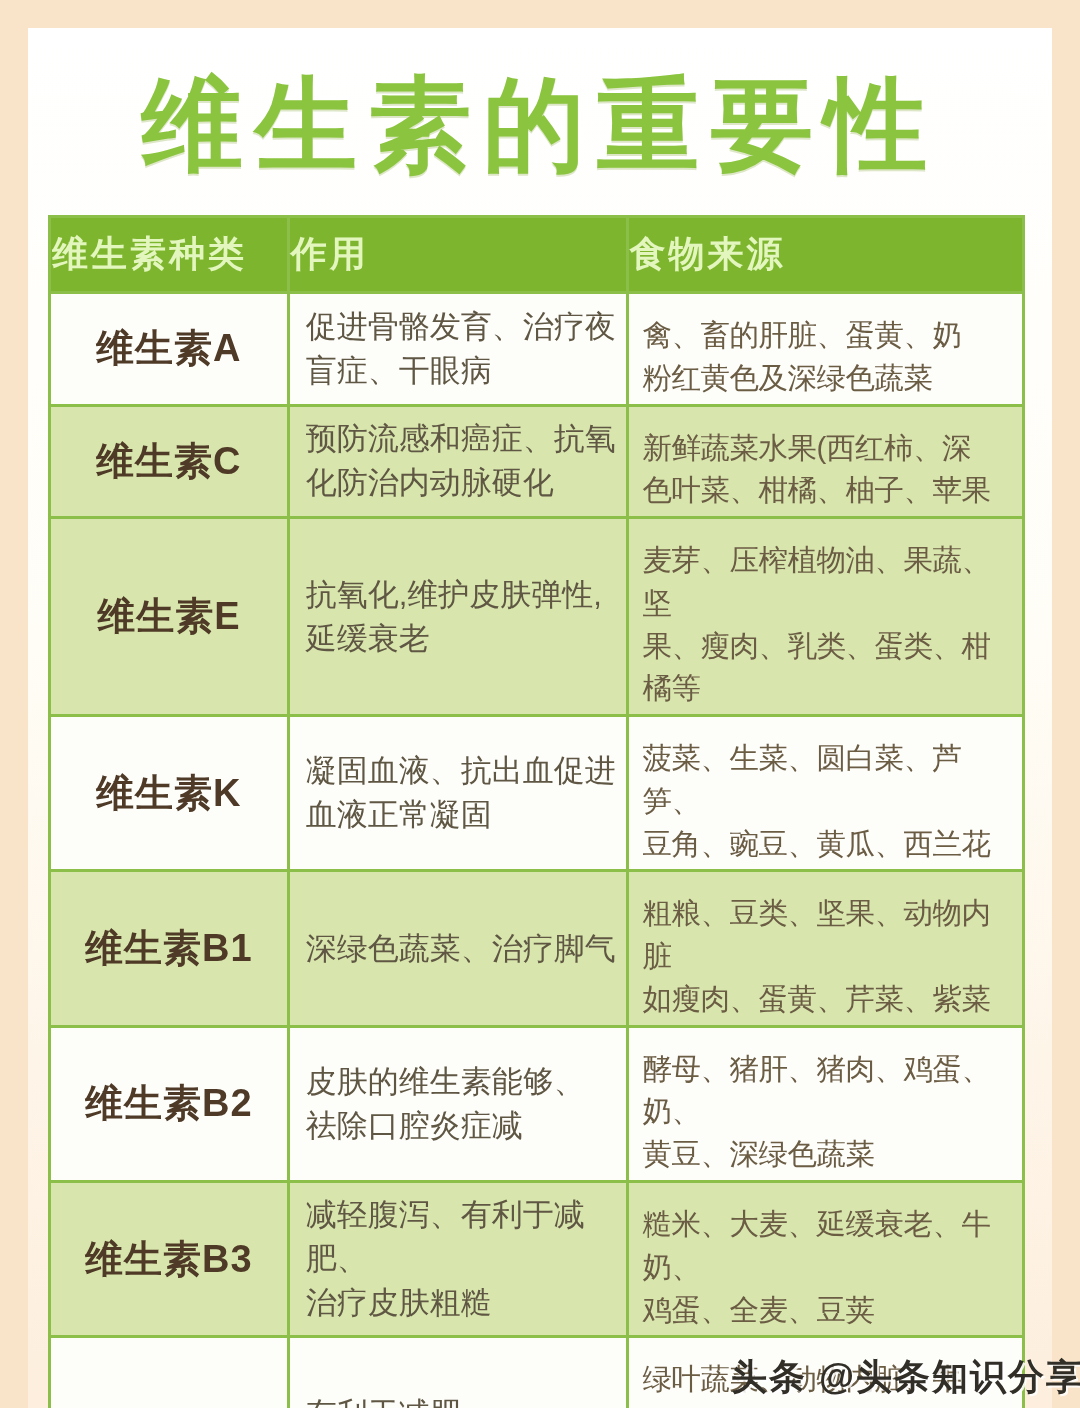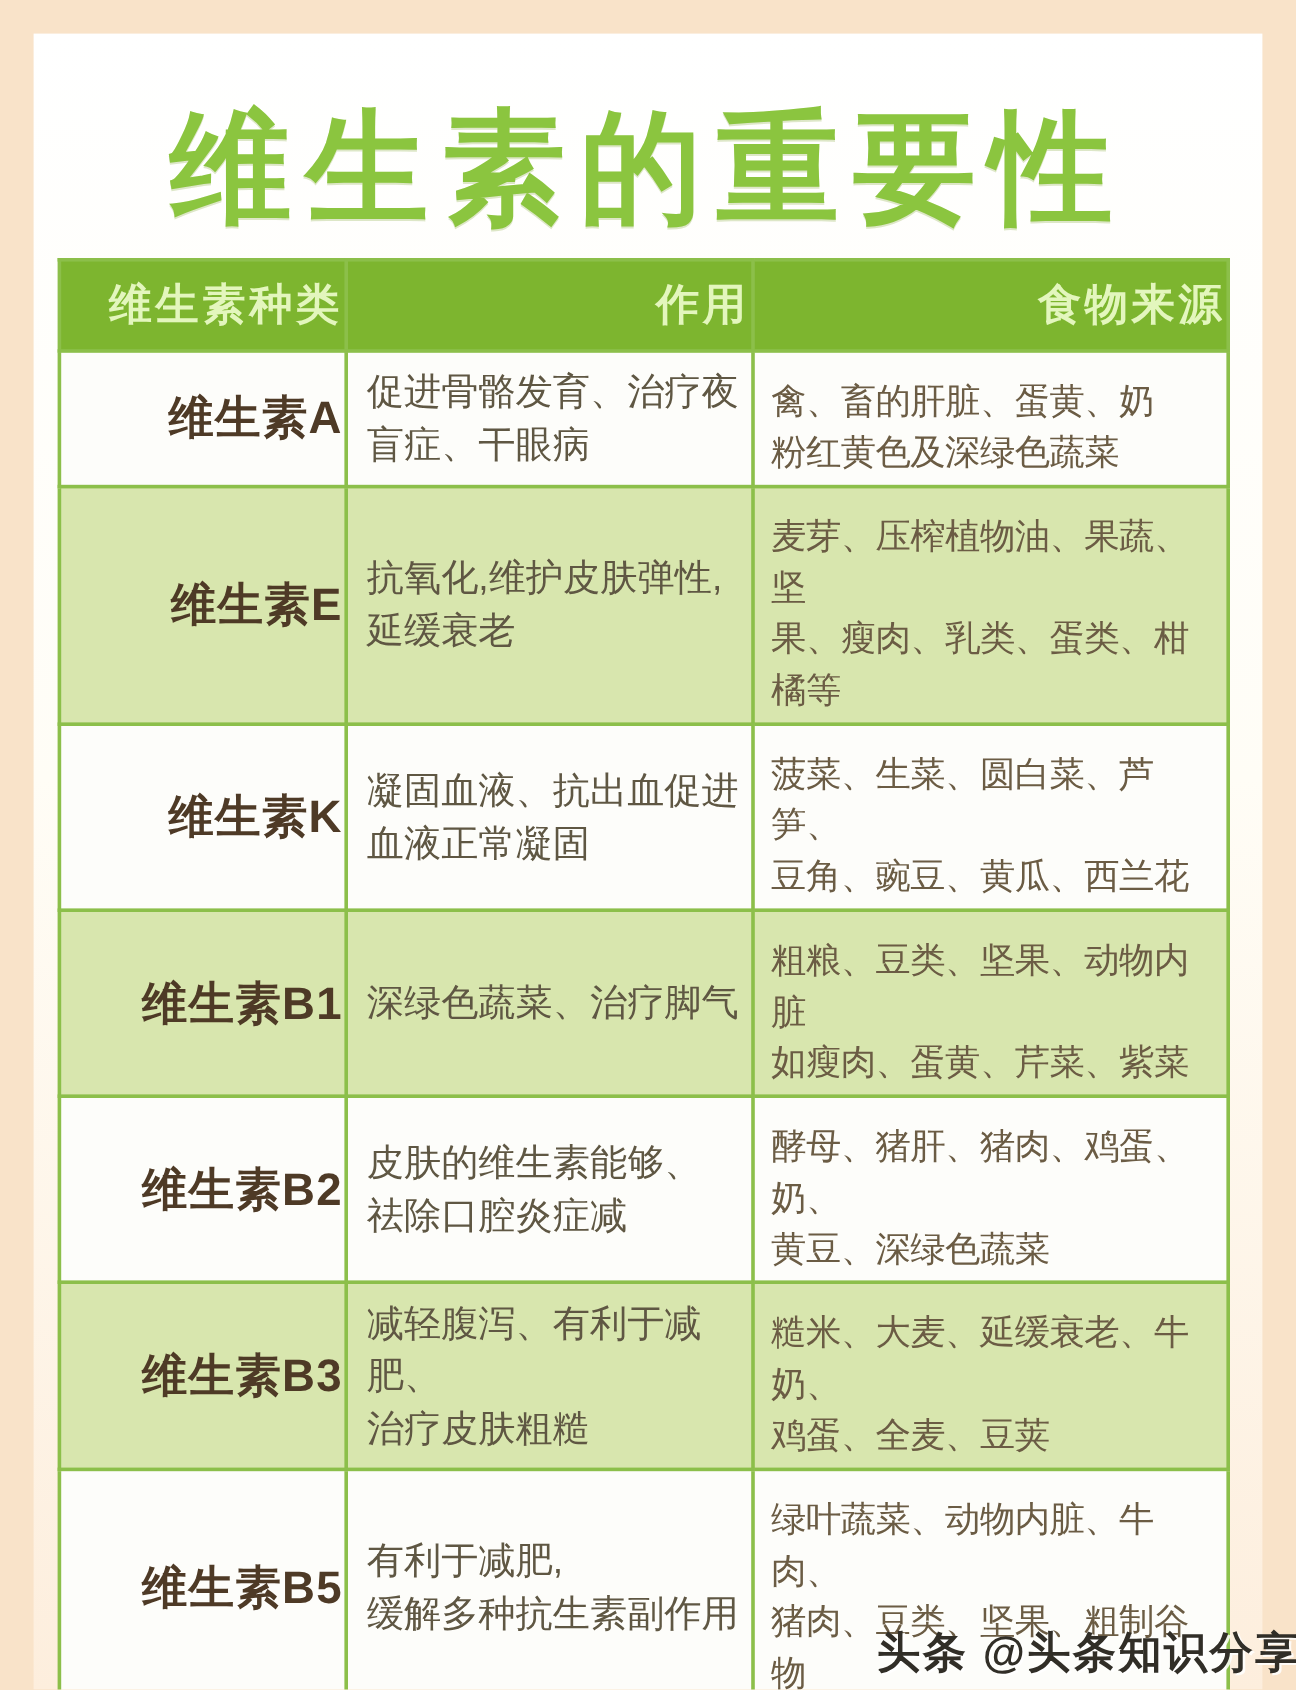--- a/index.html
+++ b/index.html
@@ -7,21 +7,21 @@
     width:1080px;height:1408px;
     background:#f9e3c9;
     font-family:"Liberation Sans","DejaVu Sans",sans-serif;
     position:relative;overflow:hidden;
   }
   .panel{
     position:absolute;left:28px;top:28px;right:28px;bottom:0;
     background:linear-gradient(180deg,#ffffff 0%,#fffdf6 45%,#fdeedd 100%);
   }
   .page-title{
-    margin:15px;
+    margin:0;
     padding-top:30px;
     text-align:center;
     font-size:102px;
     font-weight:800;
     letter-spacing:12px;
     color:#8bc53f;
     text-shadow:0 2px 0 rgba(120,160,40,.25);
     white-space:nowrap;
   }
   table.vit{
@@ -38,27 +38,27 @@
     vertical-align:middle;
     box-sizing:border-box;
   }
   tr.head th{
     height:76px;
     background:#7db52f;
     color:#e3f6bd;
     font-size:36px;
     font-weight:700;
     letter-spacing:3px;
-    text-align:right;
+    text-align:left;
   }
   tr.row{height:97px;}
   tr.row.alt td{background:#d8e6ae;}
   tr.row.plain td{background:#fdfdfa;}
   td.vname{
-    text-align:right;
+    text-align:center;
     font-size:38px;
     font-weight:700;
     color:#4e3a26;
     letter-spacing:1px;
   }
   td.vfn{
     font-size:31px;
     color:#5f5743;
     padding:4px 8px 4px 16px;
     line-height:1.42;
@@ -105,20 +105,27 @@
       </tr>
 
       <tr class="row plain">
         <td class="vname">维生素A</td>
         <td class="vfn">促进骨骼发育、治疗夜
 盲症、干眼病</td>
         <td class="vfood">禽、畜的肝脏、蛋黄、奶
 粉红黄色及深绿色蔬菜</td>
       </tr>
       <tr class="row alt">
+        <td class="vname">维生素C</td>
+        <td class="vfn">预防流感和癌症、抗氧
+化防治内动脉硬化</td>
+        <td class="vfood">新鲜蔬菜水果(西红柿、深
+色叶菜、柑橘、柚子、苹果</td>
+      </tr>
+      <tr class="row alt">
         <td class="vname">维生素E</td>
         <td class="vfn">抗氧化,维护皮肤弹性,
 延缓衰老</td>
         <td class="vfood">麦芽、压榨植物油、果蔬、坚
 果、瘦肉、乳类、蛋类、柑橘等</td>
       </tr>
       <tr class="row plain">
         <td class="vname">维生素K</td>
         <td class="vfn">凝固血液、抗出血促进
 血液正常凝固</td>

